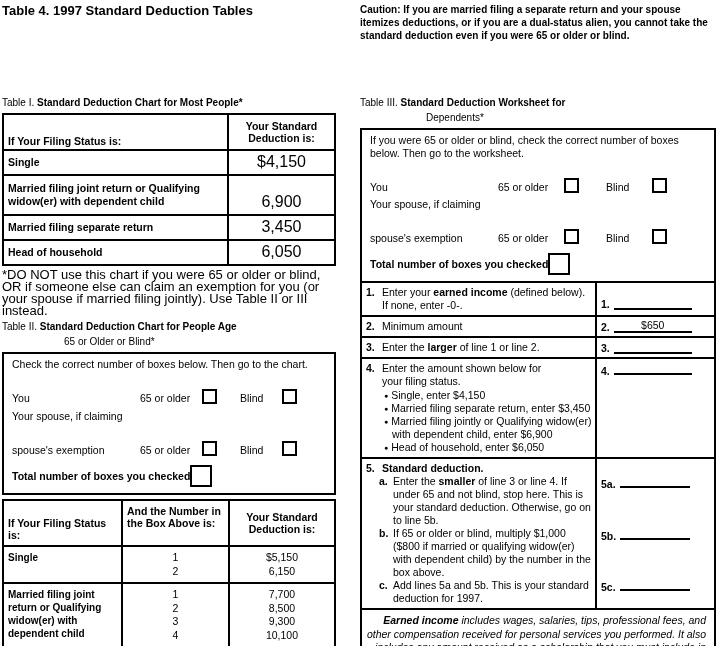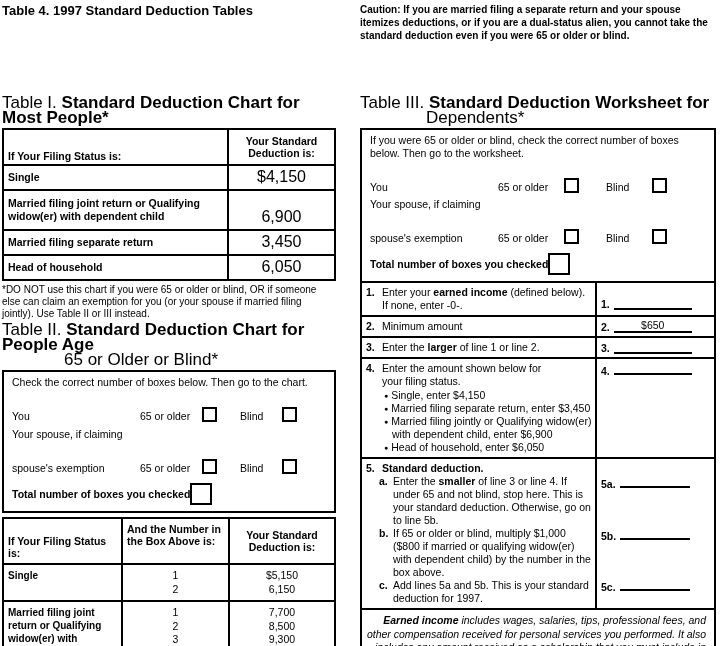--- a/index.html
+++ b/index.html
@@ -6,24 +6,24 @@
   .page{position:relative;width:721px;height:646px;background:#fff;color:#000;
         font-family:"Liberation Sans","DejaVu Sans",sans-serif;overflow:hidden;}
   .bold{font-weight:bold;}
   
   .col-left{position:absolute;left:2px;top:0;width:334px;}
   .col-right{position:absolute;left:360px;top:0;width:358px;}
   .main-title{position:absolute;left:0;top:3px;font-size:13px;font-weight:bold;white-space:nowrap;}
   .caution{position:absolute;left:0;top:3px;font-size:10px;font-weight:bold;line-height:13px;width:358px;}
   .flow-left{position:absolute;left:0;top:95px;width:334px;}
   .flow-right{position:absolute;left:0;top:95px;width:356px;}
-  h2{font-size:17px;font-weight:normal;margin:0 0 3px 0;line-height:15px;}
+  h2{font-size:10px;font-weight:normal;margin:0 0 3px 0;line-height:15px;}
   h2 .tt{font-weight:bold;}
   h2 .indent2{display:block;padding-left:62px;font-weight:normal;}
-  .footnote{font-size:10px;line-height:12px;margin:3px 0 2px 0;}
+  .footnote{font-size:13px;line-height:12px;margin:3px 0 2px 0;}
   
   .t1{border:2px solid #000;}
   .t1-row{display:grid;grid-template-columns:223px 1fr;border-top:2px solid #000;}
   .t1-row.first{border-top:none;}
   .t1-row>div{padding:2px 4px;}
   .t1-row>div:last-child{border-left:2px solid #000;display:flex;align-items:flex-end;justify-content:center;font-size:16px;padding-bottom:3px;}
   .t1-head>div:first-child{display:flex;align-items:flex-end;font-weight:bold;font-size:10.5px;min-height:30px;}
   .t1-head>div:last-child{align-items:center !important;text-align:center;font-weight:bold;font-size:10.5px;}
   .t1 .status{font-weight:bold;font-size:10.5px;line-height:13px;display:flex;align-items:center;}
   .t1-row.tall>div:first-child{min-height:34px;}

